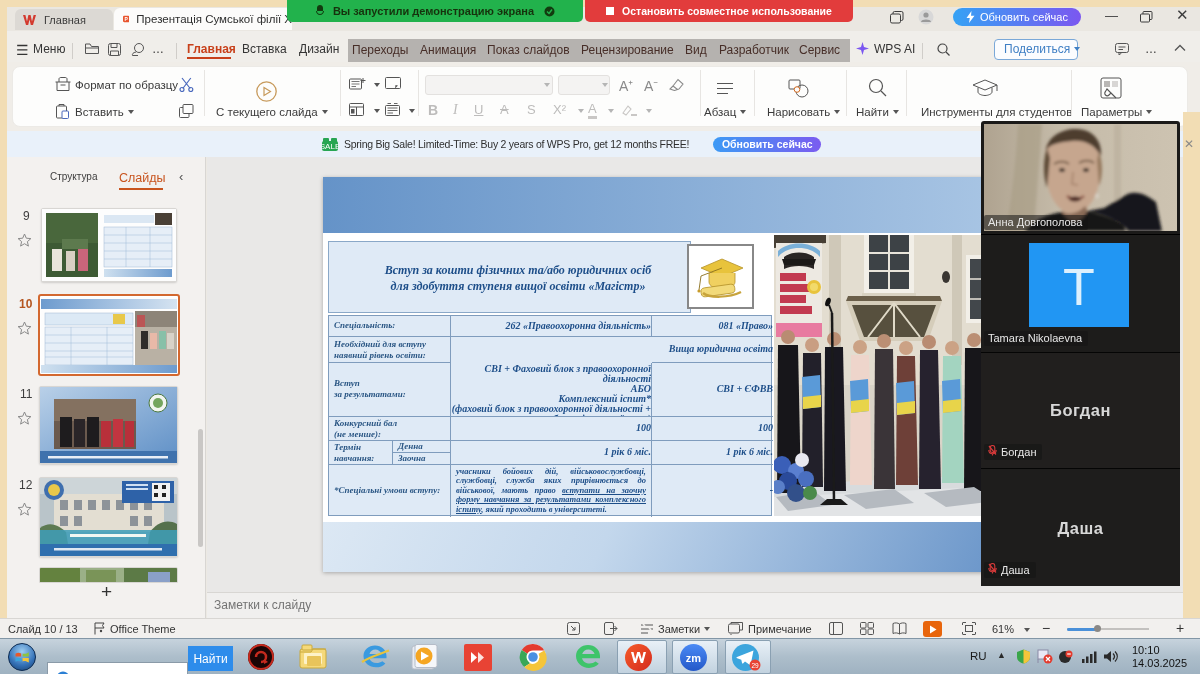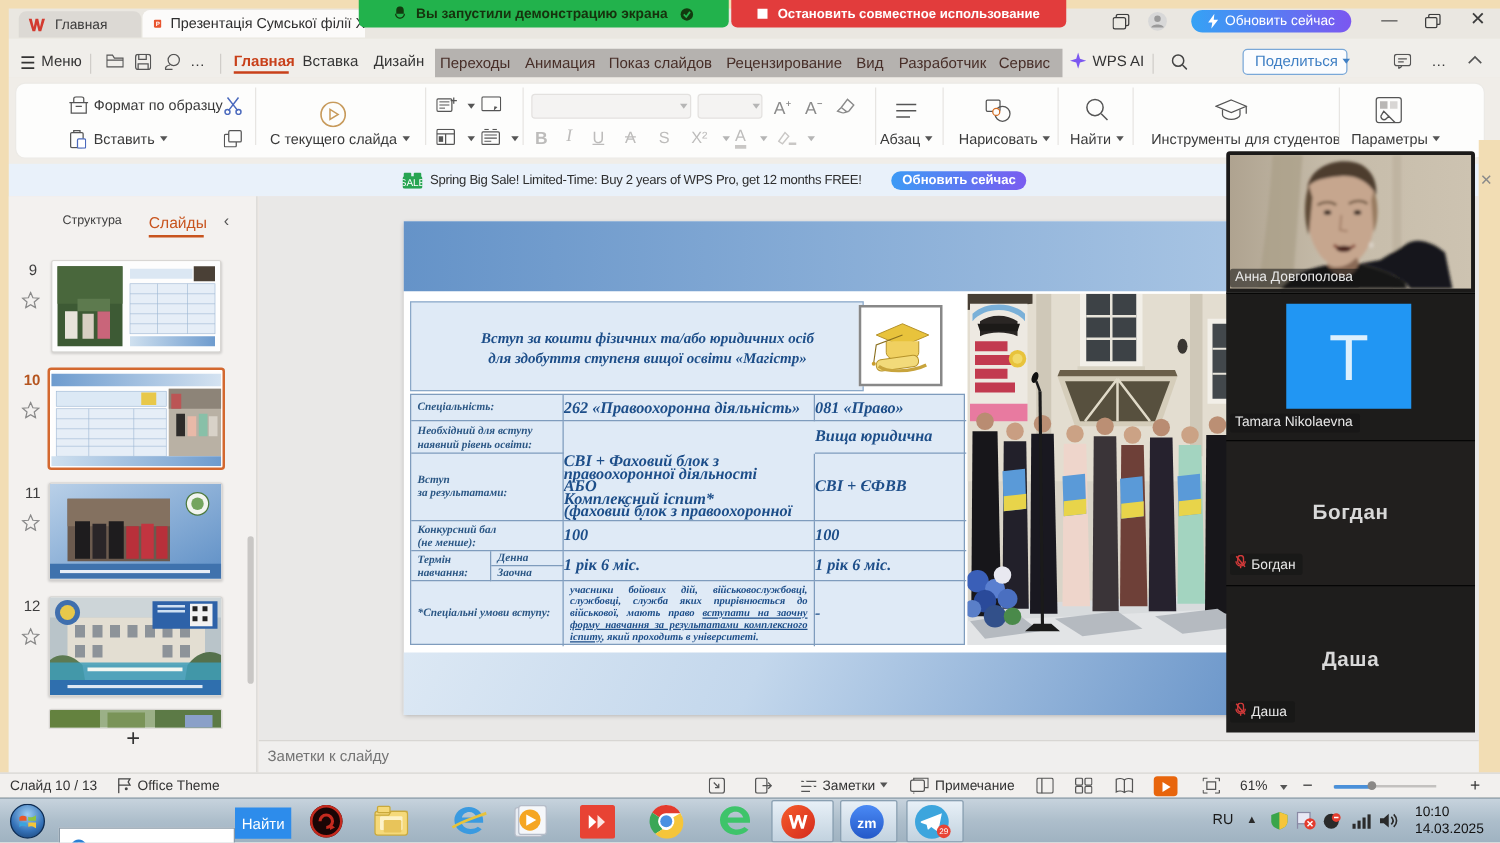--- a/index.html
+++ b/index.html
@@ -50,21 +50,21 @@
   
   #leftpanel { left:7px; top:157px; width:199px; height:461px; background:#f3f1ef; border-right:1px solid #d8d6d3; }
   #canvas { left:207px; top:157px; width:976px; height:435px; background:#e9e8e7; }
   #notes { left:207px; top:592px; width:976px; height:26px; background:#f0efee; border-top:1px solid #d8d6d3; }
   #notes .txt { font-size:12px; color:#737373; margin:5px 0 0 7px; }
 
   
   #slide { left:116px; top:20px; width:702px; height:395px; background:#fff; box-shadow:0 1px 4px rgba(0,0,0,0.28); }
   .tc { position:absolute; border-right:1px solid #7f9cbd; border-bottom:1px solid #7f9cbd; overflow:hidden; }
   .lb { font-size:9px; color:#2a5684; padding-left:5px; line-height:11px; }
-  .cc { font-size:13px; color:#1d4e89; text-align:left; line-height:10px; }
+  .cc { font-size:10px; color:#1d4e89; text-align:right; line-height:10px; }
 
   
   #statusbar { left:0; top:618px; width:1200px; height:20px; background:#f2f0ee; border-top:1px solid #d8d6d3; font-size:11px; color:#333; }
 
   
   #taskbar { left:0; top:638px; width:1200px; height:36px; background:linear-gradient(180deg,#c7d3dd 0%,#adbecb 50%,#9fb2c1 100%); border-top:1px solid #8296a6; }
 
   
   #zoompanel { left:981px; top:121px; width:199px; height:465px; }
   .ztile { position:absolute; left:0; width:199px; background:#222120; }

